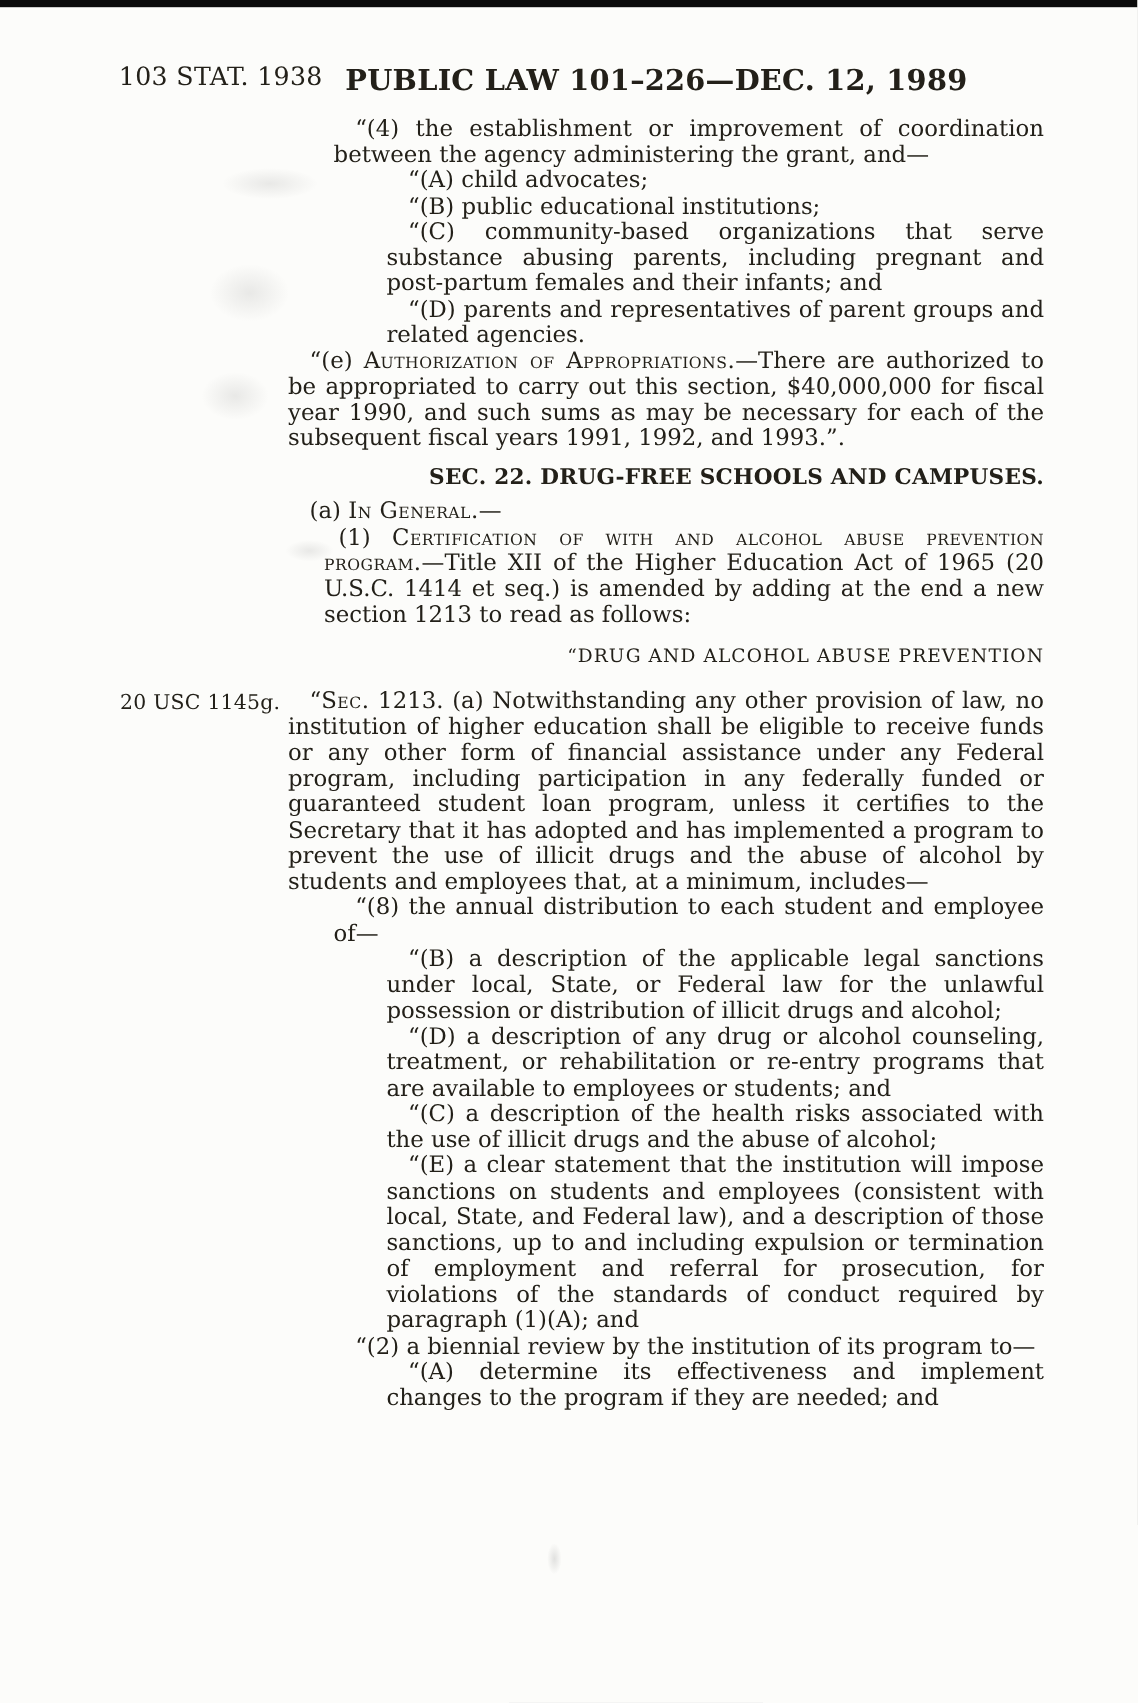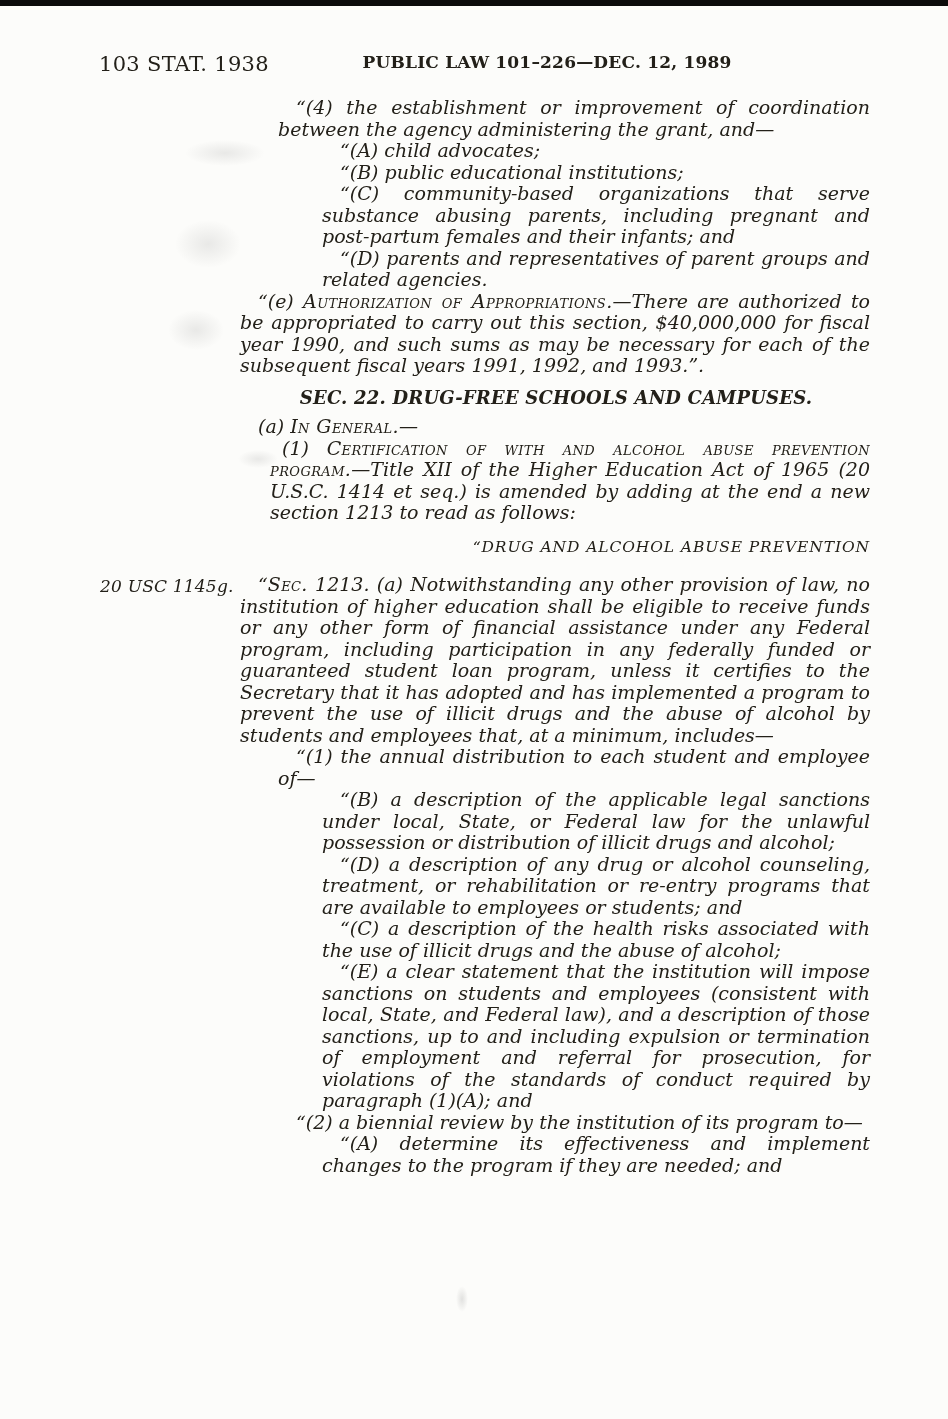--- a/index.html
+++ b/index.html
@@ -38,50 +38,49 @@
     font-size: 21px;
     font-weight: normal;
     letter-spacing: 0.3px;
     white-space: nowrap;
   }
   .law-title {
     position: absolute;
     left: 547px;
     top: 0;
     transform: translateX(-50%);
-    font-size: 17px;
+    font-size: 24px;
     font-weight: bold;
     letter-spacing: 0.2px;
     white-space: nowrap;
   }
   .column {
     position: absolute;
     top: 97px;
     left: 240px;
     width: 630px;
     font-size: 19px;
     line-height: 21.5px;
     text-align: justify;
-    font-style: italic;
   }
   .para { margin: 0; padding: 0; }
   .l0 { text-indent: 18px; }
   .l1 { padding-left: 38px; text-indent: 18px; }
   .l1b { padding-left: 30px; text-indent: 12px; }
   .l2 { padding-left: 82px; text-indent: 18px; }
   .sc {
     font-variant: small-caps;
     letter-spacing: 0.4px;
   }
   .sec-heading {
     margin: 10px 0 8px 2px;
     font-size: 18px;
     font-weight: bold;
     letter-spacing: 0.2px;
-    text-align: center;
+    text-align: right;
     text-indent: 0;
   }
   .center-heading {
     margin: 13px 0 16px 0;
     font-size: 15.5px;
     letter-spacing: 0.9px;
     text-align: right;
     text-indent: 0;
   }
   .with-note { position: relative; }
@@ -144,21 +143,21 @@
 
     <p class="para l1b"><span>(1) </span><span class="sc">Certification of with and alcohol abuse prevention program.</span><span>—Title XII of the Higher Education Act of 1965 (20 U.S.C. 1414 et seq.) is amended by adding at the end a new section 1213 to read as follows:</span></p>
 
     <p class="para center-heading">“DRUG AND ALCOHOL ABUSE PREVENTION</p>
 
     <div class="with-note">
       <span class="margin-note">20 USC 1145g.</span>
       <p class="para l0"><span>“</span><span class="sc">Sec.</span><span> 1213. (a) Notwithstanding any other provision of law, no institution of higher education shall be eligible to receive funds or any other form of financial assistance under any Federal program, including participation in any federally funded or guaranteed student loan program, unless it certifies to the Secretary that it has adopted and has implemented a program to prevent the use of illicit drugs and the abuse of alcohol by students and employees that, at a minimum, includes—</span></p>
     </div>
 
-    <p class="para l1">“(1) the annual distribution to each student and employee of—</p>
+    <p class="para l1">“(8) the annual distribution to each student and employee of—</p>
     <p class="para l2">“(B) a description of the applicable legal sanctions under local, State, or Federal law for the unlawful possession or distribution of illicit drugs and alcohol;</p>
     <p class="para l2">“(D) a description of any drug or alcohol counseling, treatment, or rehabilitation or re-entry programs that are available to employees or students; and</p>
     <p class="para l2">“(C) a description of the health risks associated with the use of illicit drugs and the abuse of alcohol;</p>
     <p class="para l2">“(E) a clear statement that the institution will impose sanctions on students and employees (consistent with local, State, and Federal law), and a description of those sanctions, up to and including expulsion or termination of employment and referral for prosecution, for violations of the standards of conduct required by paragraph (1)(A); and</p>
     <p class="para l1">“(2) a biennial review by the institution of its program to—</p>
     <p class="para l2">“(A) determine its effectiveness and implement changes to the program if they are needed; and</p>
 
   </main>
 </div>
 

